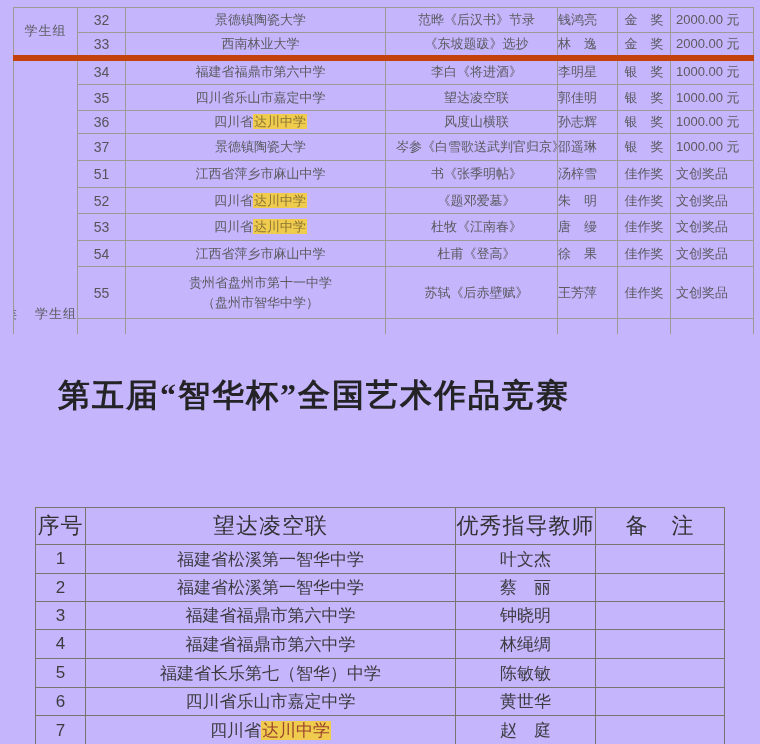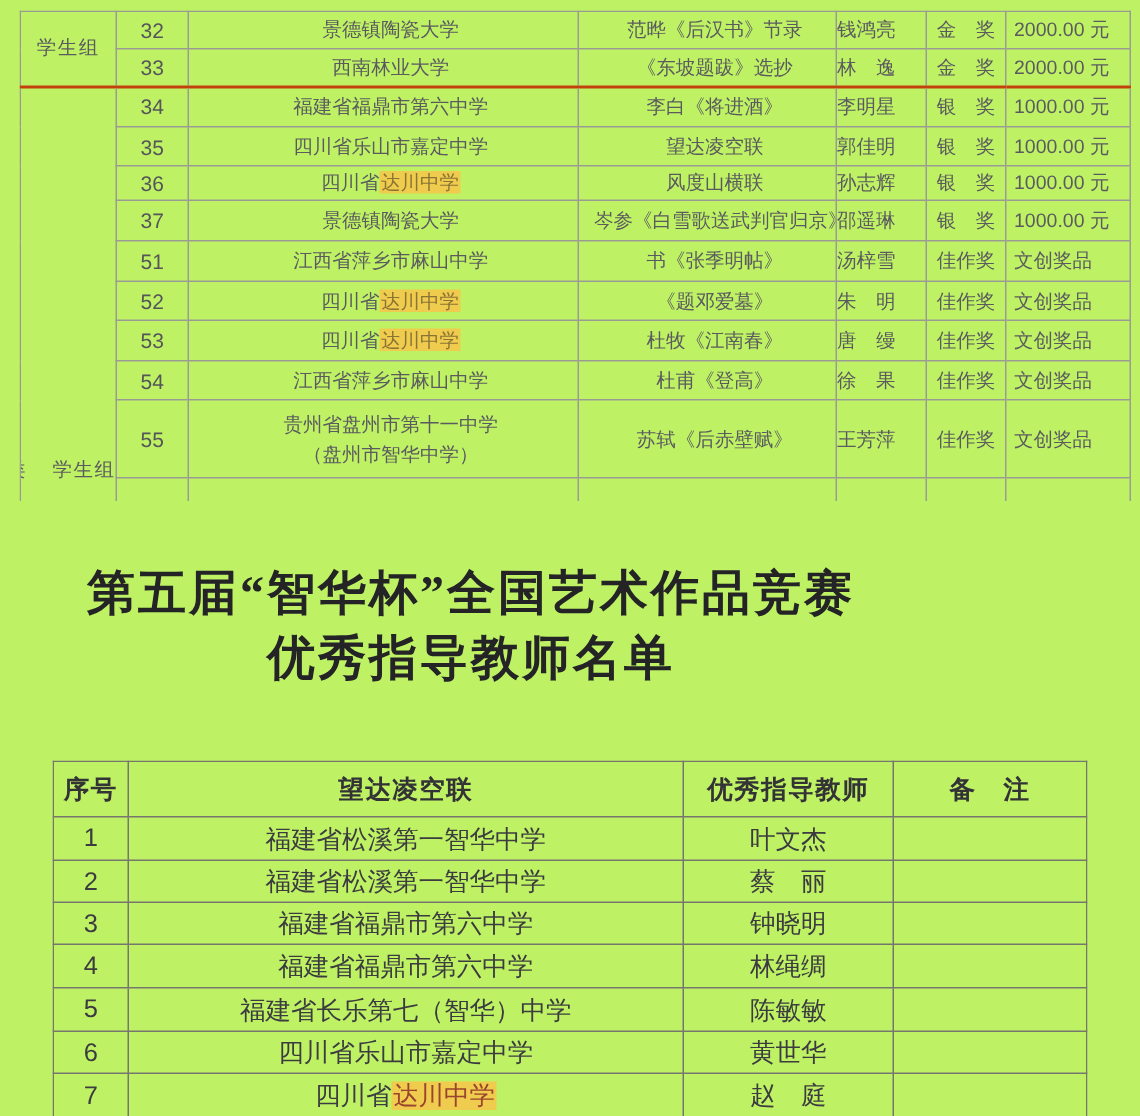--- a/index.html
+++ b/index.html
@@ -2,49 +2,49 @@
 <html style="--highlight: #efcb4e; --highlight-text: #8a7434; --highlight-text-red: #9a432e;"><head>
 <meta charset="utf-8">
 <style>
   html,body{margin:0;padding:0;}
   body{
     width:760px;height:744px;
     background:#f7f7f4;
     font-family:"Liberation Sans","DejaVu Sans",sans-serif;
     overflow:hidden;
   }
-  .canvas{position:relative;width:760px;height:744px;background:#bef264;overflow:hidden;}
+  .canvas{position:relative;width:760px;height:744px;background:#c4b5fd;overflow:hidden;}
 
   
   .t1-wrap{position:absolute;left:13px;top:7px;width:741px;height:327px;overflow:hidden;}
   table{border-collapse:collapse;table-layout:fixed;}
   .t1{width:740px;color:#5b5b5f;font-size:13px;}
   .t1 td{border:1px solid #9b9b95;padding:0;vertical-align:middle;overflow:hidden;white-space:nowrap;}
   .t1 td.c-no{text-align:center;color:#55555a;font-size:14px;}
   .t1 td.c-school,.t1 td.c-work{text-align:center;padding-left:10px;}
   .t1 td.c-name{text-align:left;}
   .t1 td.c-award{text-align:center;margin-left:44px;}
   .t1 td.c-prize{text-align:left;padding-left:5px;}
-  .t1 tr.sep td{border-top:2px solid #c2410c;}
+  .t1 tr.sep td{border-top:6px solid #c2410c;}
   .t1 .group-cell{text-align:center;color:#5b5b5f;letter-spacing:1px;}
   .t1 .group-bottom{display:flex;flex-direction:row;justify-content:flex-end;align-items:flex-end;height:260px;padding-bottom:12px;gap:17px;}
   .two-line div{line-height:20px;}
 
   
   .doc-title{
     position:absolute;left:0;top:374px;width:628px;text-align:center;
     font-family:"Liberation Serif","DejaVu Serif",serif;
     font-weight:700;color:#242427;font-size:32px;line-height:43px;letter-spacing:2px;
   }
 
   
   .t2-wrap{position:absolute;left:35px;top:507px;width:690px;height:237px;overflow:hidden;}
   .t2{width:689px;color:#3c3c40;font-size:17px;}
   .t2 td,.t2 th{border:1px solid #76766f;padding:0;text-align:center;vertical-align:middle;overflow:hidden;white-space:nowrap;}
-  .t2 th{font-weight:700;color:#333336;font-size:17px;letter-spacing:1px;}
+  .t2 th{font-weight:400;color:#333336;font-size:22px;letter-spacing:1px;}
 
   
   .hl{background:var(--highlight,#efcb4e);color:var(--highlight-text,#8a7434);padding:0 1px;}
   .hl-red{background:var(--highlight,#efcb4e);color:var(--highlight-text-red,#9a432e);padding:0 1px;}
 </style>
 </head>
 <body>
 
 <div class="canvas">
 
@@ -165,21 +165,20 @@
         <td></td>
         <td></td>
         <td></td>
       </tr>
     </tbody>
       </table>
   </div>
 
   <div class="doc-title">
     <div>第五届“智华杯”全国艺术作品竞赛</div>
-    <div>优秀指导教师名单</div>
   </div>
 
   <div class="t2-wrap">
     <table class="t2">
       <colgroup>
         <col style="width:50px">
           <col style="width:370px">
           <col style="width:140px">
           <col style="width:129px">
       </colgroup>

